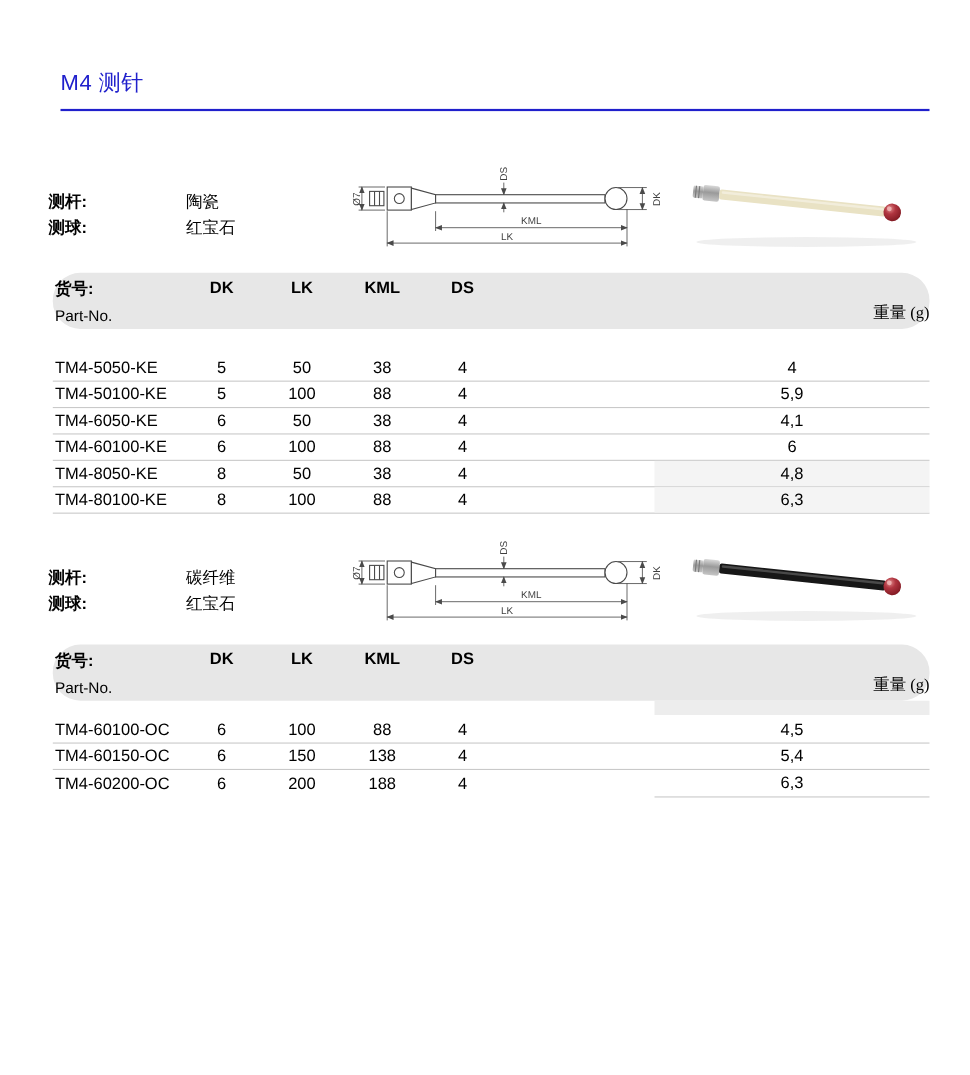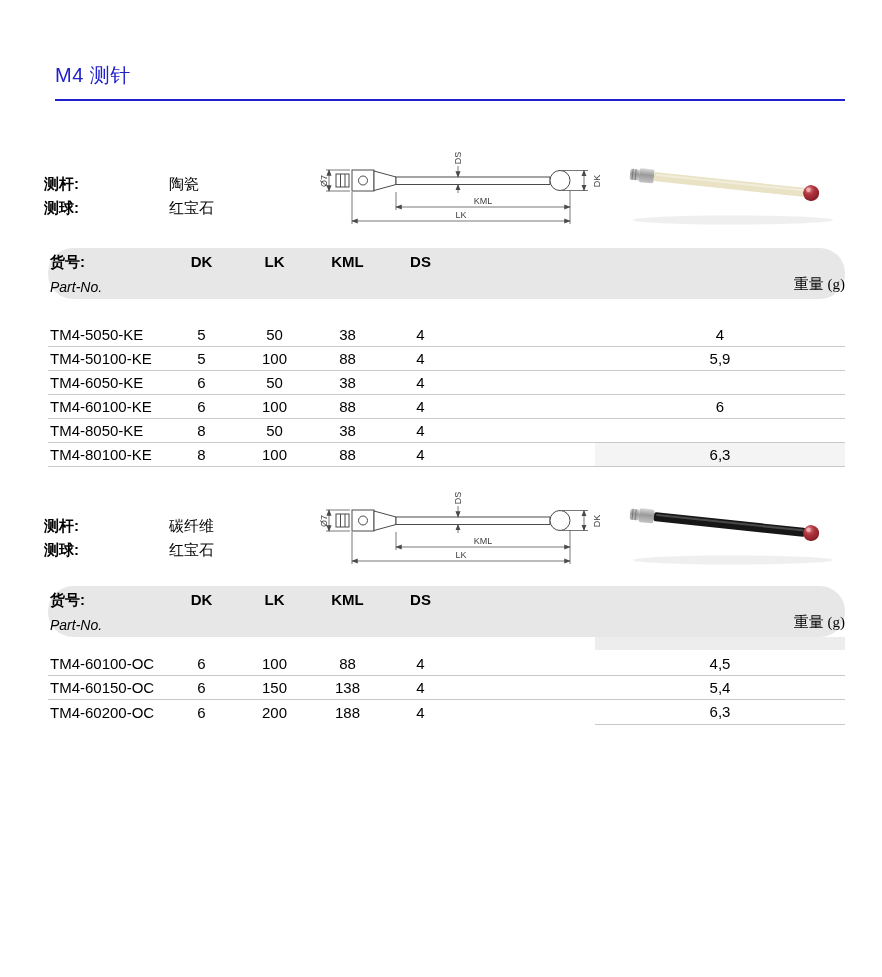--- a/index.html
+++ b/index.html
@@ -38,21 +38,21 @@
     display:grid;
     grid-template-columns:117px 73px 73px 73px 73px 1fr 250px;
     grid-template-rows:22px 20px;
     padding:5px 0 4px 0;
     font-size:15px;
     border-radius:25px;
   }
   .th-part{grid-column:1;grid-row:1;font-weight:bold;padding-left:2px;}
   .th-num{grid-row:1;font-weight:bold;text-align:center;}
   .th-weight{grid-column:7;grid-row:1;text-align:right;font-family:"Liberation Serif",serif;margin-top:22px;}
-  .th-parten{grid-column:1 / span 3;grid-row:2;font-size:14px;padding-left:2px;align-self:end;font-style:italic;}
+  .th-parten{grid-column:1 / span 3;grid-row:2;font-size:14px;padding-left:2px;align-self:end;}
   .weight-strip{
     position:absolute;top:51px;right:0;width:250px;height:13px;
     background:var(--header_bg_light);
   }
   .tbody1{padding-top:24px;}
   .tbody2{padding-top:15px;}
   .trow{
     display:grid;
     grid-template-columns:117px 73px 73px 73px 73px 1fr 250px;
     align-items:center;height:23px;
@@ -178,37 +178,39 @@
       <span></span>
       <span class="c-weight">5,9</span>
     </div>
     <div class="trow">
       <span class="c-part">TM4-6050-KE</span>
       <span class="c-num">6</span>
       <span class="c-num">50</span>
       <span class="c-num">38</span>
       <span class="c-num">4</span>
       <span></span>
+      <span class="c-weight">4,1</span>
     </div>
     <div class="trow">
       <span class="c-part">TM4-60100-KE</span>
       <span class="c-num">6</span>
       <span class="c-num">100</span>
       <span class="c-num">88</span>
       <span class="c-num">4</span>
       <span></span>
       <span class="c-weight">6</span>
     </div>
     <div class="trow">
       <span class="c-part">TM4-8050-KE</span>
       <span class="c-num">8</span>
       <span class="c-num">50</span>
       <span class="c-num">38</span>
       <span class="c-num">4</span>
       <span></span>
+      <span class="c-weight sh">4,8</span>
     </div>
     <div class="trow">
       <span class="c-part">TM4-80100-KE</span>
       <span class="c-num">8</span>
       <span class="c-num">100</span>
       <span class="c-num">88</span>
       <span class="c-num">4</span>
       <span></span>
       <span class="c-weight sh">6,3</span>
     </div>

